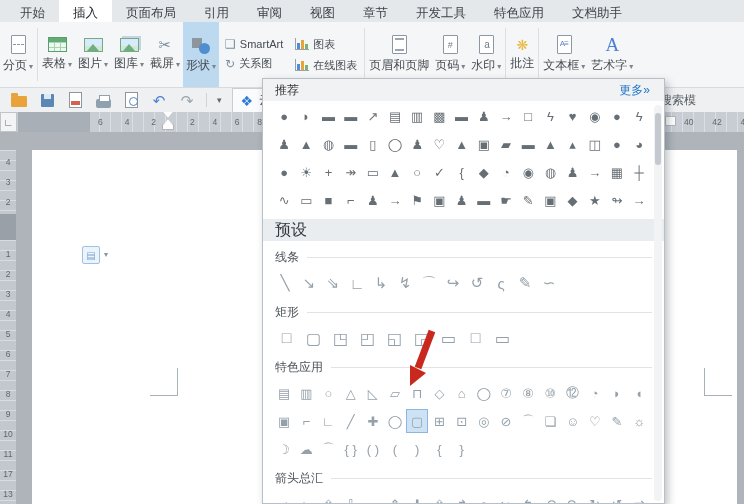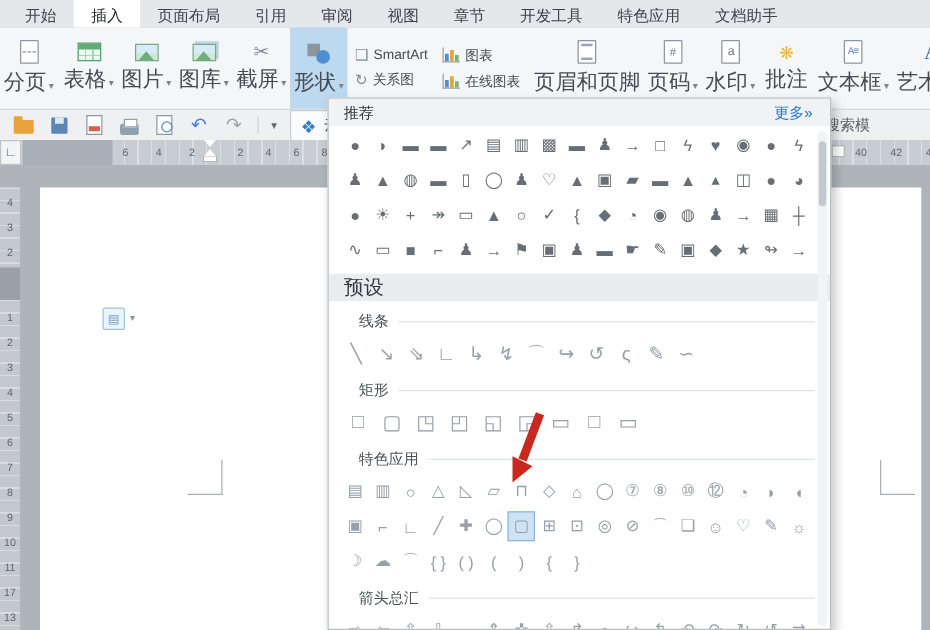--- a/index.html
+++ b/index.html
@@ -13,21 +13,21 @@
   .mtab { font-size:12.5px; color:#3c4248; padding:8px 14px 3px;
     display:flex; align-items:center; cursor:default; }
   .mtab.active { background:#ffffff; color:#21262b; }
 
   
   #ribbon { position:absolute; left:0; top:22px; width:744px; height:66px;
     background:#f5f6f7; border-bottom:1px solid #d8dbde; display:flex; align-items:stretch; }
   .rsep { width:1px; background:#dcdfe2; margin:6px 1px; }
   .rbtn { display:flex; flex-direction:column; align-items:center; justify-content:center;
     gap:3px; padding:2px 3px; }
-  .rbtn .lbl { font-size:17px; color:#454b51; white-space:nowrap; }
+  .rbtn .lbl { font-size:12px; color:#454b51; white-space:nowrap; }
   .drop::after { content:"▾"; font-size:8px; color:#7d848b; margin-left:2px; }
   .rbtn.hl { background:#bcd9ef; }
   .rstack { display:flex; flex-direction:column; justify-content:center; gap:6px; padding:0 6px; }
   .rrow { display:flex; align-items:center; gap:4px; font-size:11px; color:#454b51; white-space:nowrap; }
 
   
   .pg { width:15px; height:19px; border:1px solid #8b98a4; background:#fff; border-radius:1px; position:relative; }
   .pg.brk::after { content:""; position:absolute; left:1px; right:1px; top:8px; border-top:1px dashed #8b98a4; }
   .pg.hf::before { content:""; position:absolute; left:2px; right:2px; top:2px; border-top:2px solid #9aa5b0; }
   .pg.hf::after  { content:""; position:absolute; left:2px; right:2px; bottom:2px; border-top:2px solid #9aa5b0; }
@@ -117,21 +117,21 @@
   
   #panel { position:absolute; left:262px; top:78px; width:403px; height:426px; background:#ffffff;
     border:1px solid #b8bfc6; box-shadow:3px 4px 8px rgba(40,50,60,.3); overflow:hidden; z-index:10; }
   .sechead { height:22px; background:#f0f2f4; display:flex; align-items:center;
     justify-content:space-between; padding:0 14px 0 12px;gap:43px; }
   .sechead .t { font-size:12px; color:#33383d; }
   .morelink { font-size:12px; color:#2077c8; }
   .band { height:22px; background:#e9edf0; display:flex; align-items:center; padding:0 12px;
     font-size:16px; color:#33383d; margin-top:6px; }
   .subt { display:flex; align-items:center; gap:8px; margin:8px 12px 2px; }
-  .subt .t { font-size:12px; color:#4a5258; white-space:nowrap;margin-left:12px; }
+  .subt .t { font-size:12px; color:#4a5258; white-space:nowrap; }
   .subt .ln { flex:1; height:1px; background:#e0e4e7; }
   .grid { display:flex; flex-wrap:wrap; padding:3px 0 1px 10px; }
   .grid .cell { width:22.2px; height:24px; display:flex; align-items:center; justify-content:center;
     font-size:13px; color:#676f76; border:1px solid rgba(0,0,0,0); }
   .grid.outline .cell { color:#94a0aa; }
   .grid.lines .cell { width:24px; font-size:15px; }
   .grid.rects .cell { width:27px; font-size:16px; }
   .cell.hl { background:#cde3f5; border:1px solid #8cb8df; }
   #pscroll { position:absolute; right:2px; top:26px; width:8px; height:396px; background:#f2f3f4; border-radius:4px; }
   #pscroll .thumb { position:absolute; left:1px; top:8px; width:6px; height:52px; background:#c3c9ce; border-radius:3px; }

